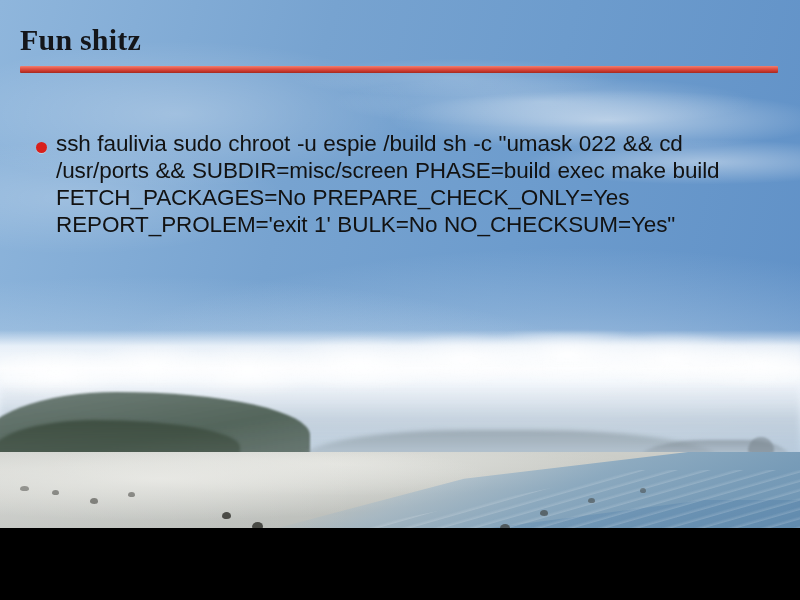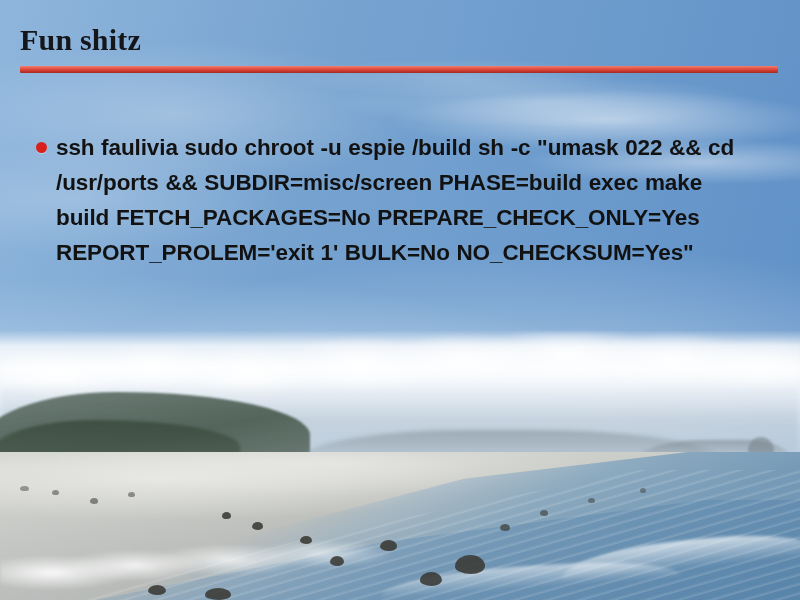--- a/index.html
+++ b/index.html
@@ -4,21 +4,21 @@
 <title>Slide</title>
 <style>
   html, body {
     margin: 0;
     padding: 0;
     background: #000;
   }
   #slide {
     position: relative;
     width: 800px;
-    height: 600px;
+    height: 528px;
     overflow: hidden;
     font-family: "Liberation Sans", sans-serif;
     background: #7dd3fc;
   }
 
   
   .bg-layer { position: absolute; left: 0; top: 0; width: 800px; height: 600px; }
 
   
   .sky {
@@ -230,23 +230,23 @@
     left: 0px;
     top: 12px;
     width: 11px;
     height: 11px;
     background: #d8201c;
     border-radius: 50%;
     box-shadow: 0 1px 0 rgba(255,255,255,0.35);
   }
   .bullet-text {
     font-family: "Liberation Sans", sans-serif;
-    font-weight: bold;
+    font-weight: normal;
     font-size: 22.5px;
-    line-height: 35px;
+    line-height: 27px;
     color: #121212;
     letter-spacing: -0.1px;
     word-spacing: 0.5px;
     display: block;
     white-space: pre-wrap;
   }
 </style>
 </head>
 <body>
 

